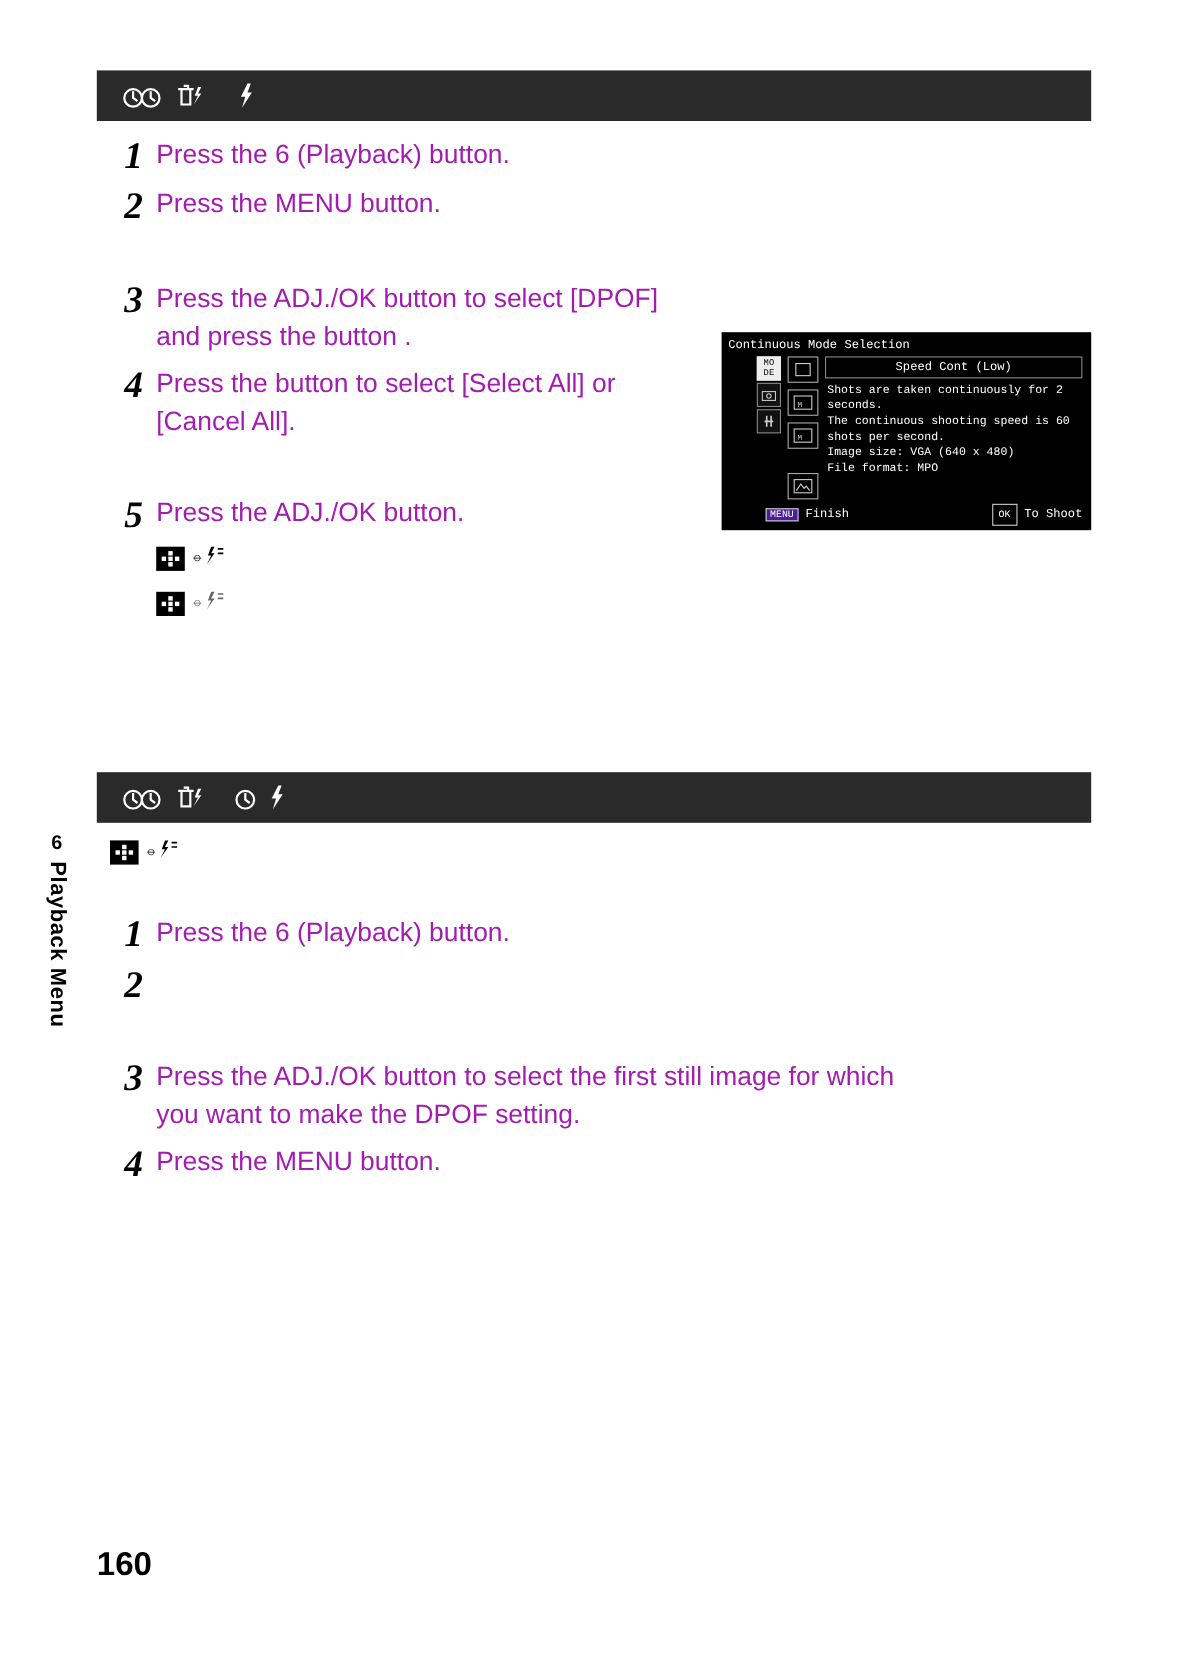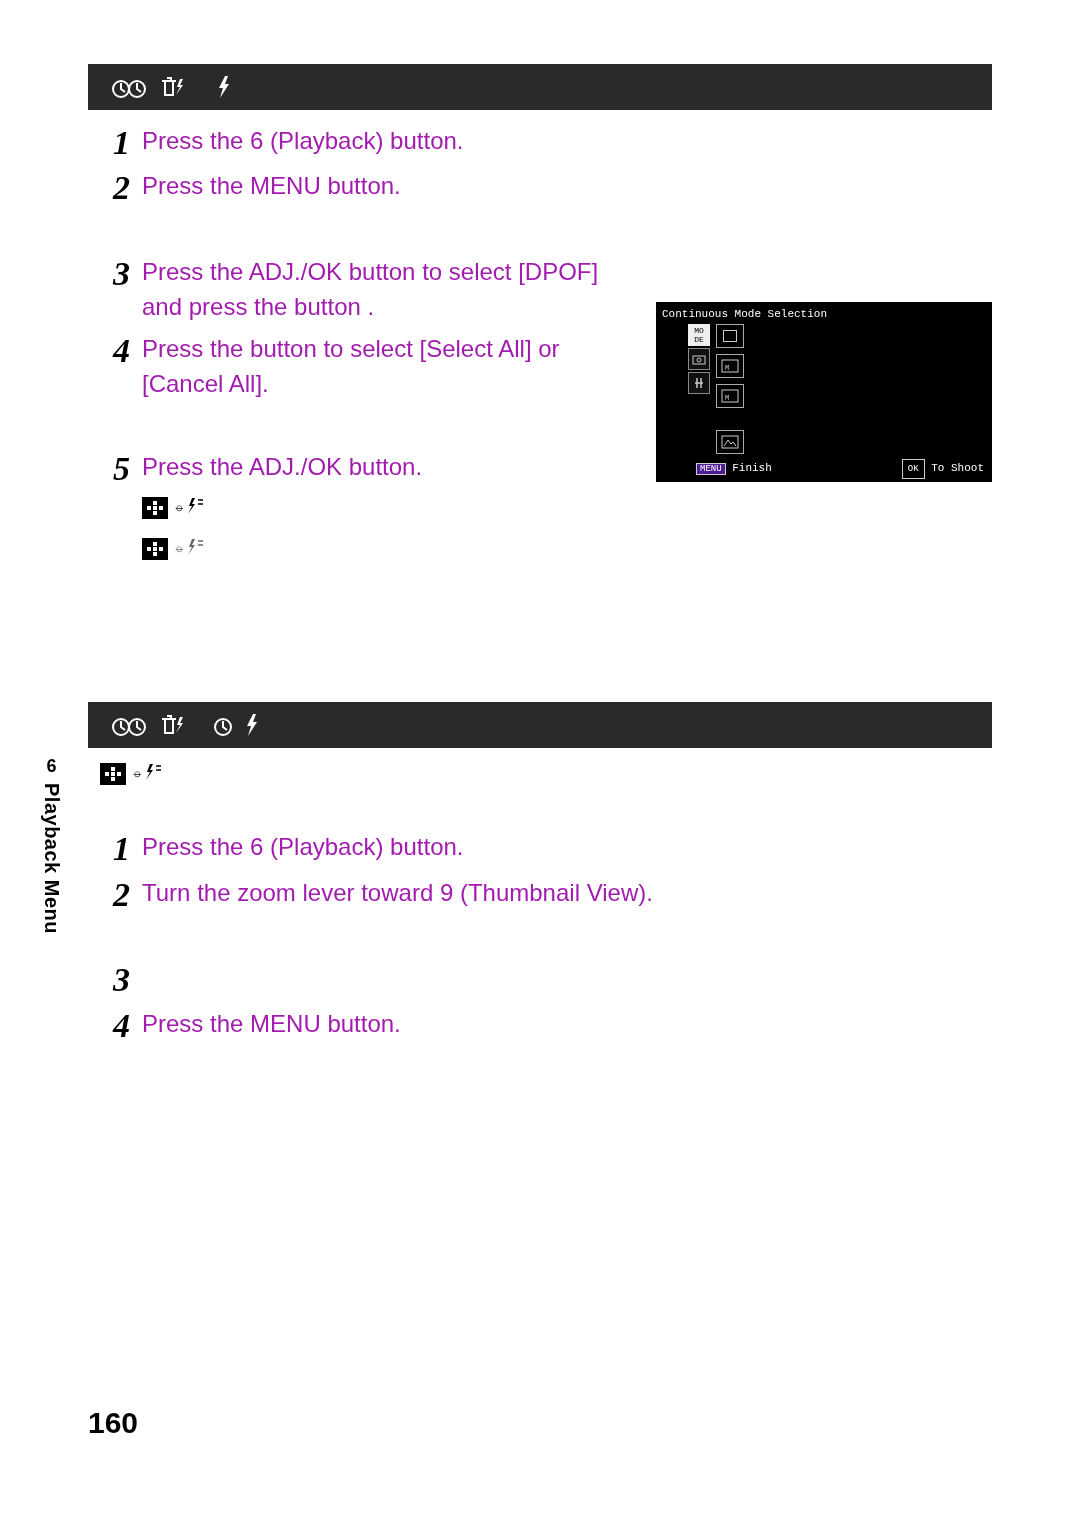--- a/index.html
+++ b/index.html
@@ -278,20 +278,28 @@
             </svg>
           </div>
         <div style="height:10px"></div>
         <div class="li-box">
             <svg width="20" height="16" viewBox="0 0 20 16">
               <rect x="2" y="2" width="16" height="12" fill="none" stroke="#ccc"></rect>
               <path d="M4 12l4-6 3 4 2-2 3 4" fill="none" stroke="#ccc"></path>
             </svg>
           </div>
       </div>
+      <div class="shot-info">
+        <div class="info-title">Speed Cont (Low)</div>
+        <div class="info-text">Shots are taken continuously for 2 seconds.</div>
+        <div class="info-text">The continuous shooting speed is 60 shots per second.</div>
+        <div class="info-text"></div>
+        <div class="info-text">Image size: VGA (640 x 480)</div>
+        <div class="info-text">File format: MPO</div>
+      </div>
     </div>
     <div class="shot-footer">
       <span>
         <span class="btn-menu">MENU</span>
         <span>Finish</span>
       </span>
       <span>
         <span class="btn-ok">OK</span>
         <span>To Shoot</span>
       </span>
@@ -360,24 +368,24 @@
       </span>
     </div>
 
     <div class="steps">
       <div class="step-row">
         <div class="step-num">1</div>
         <div class="step-text">Press the 6   (Playback) button.</div>
       </div>
       <div class="step-row wide-gap">
         <div class="step-num">2</div>
-        <div class="step-text">Turn the zoom lever toward 9   (Thumbnail View).</div>
       </div>
       <div class="step-row">
         <div class="step-num">3</div>
+        <div class="step-text" style="max-width:700px">Press the ADJ./OK button             to select the first still image for which you want to make the DPOF setting.</div>
       </div>
       <div class="step-row">
         <div class="step-num">4</div>
         <div class="step-text">Press the MENU button.</div>
       </div>
     </div>
   </div>
 
   <div class="page-num">160</div>
 </div>

